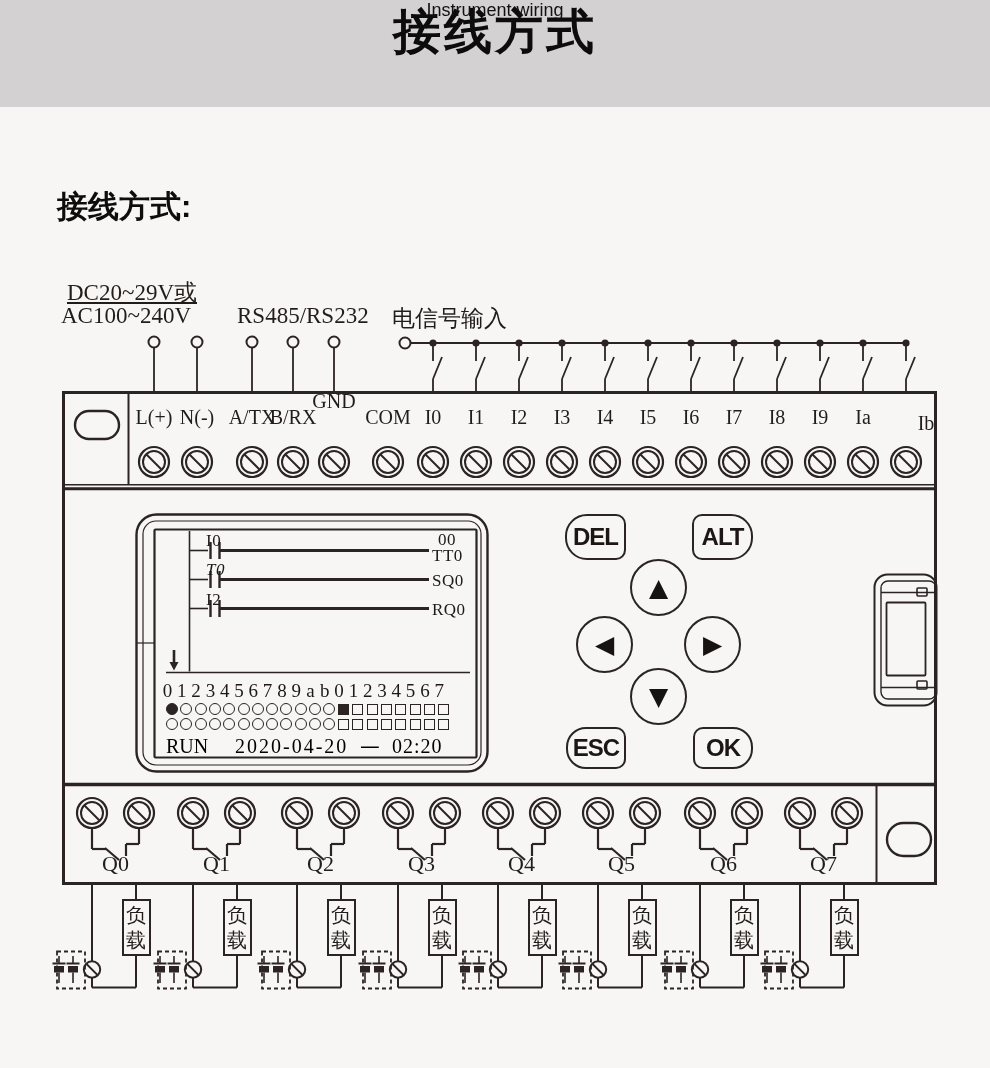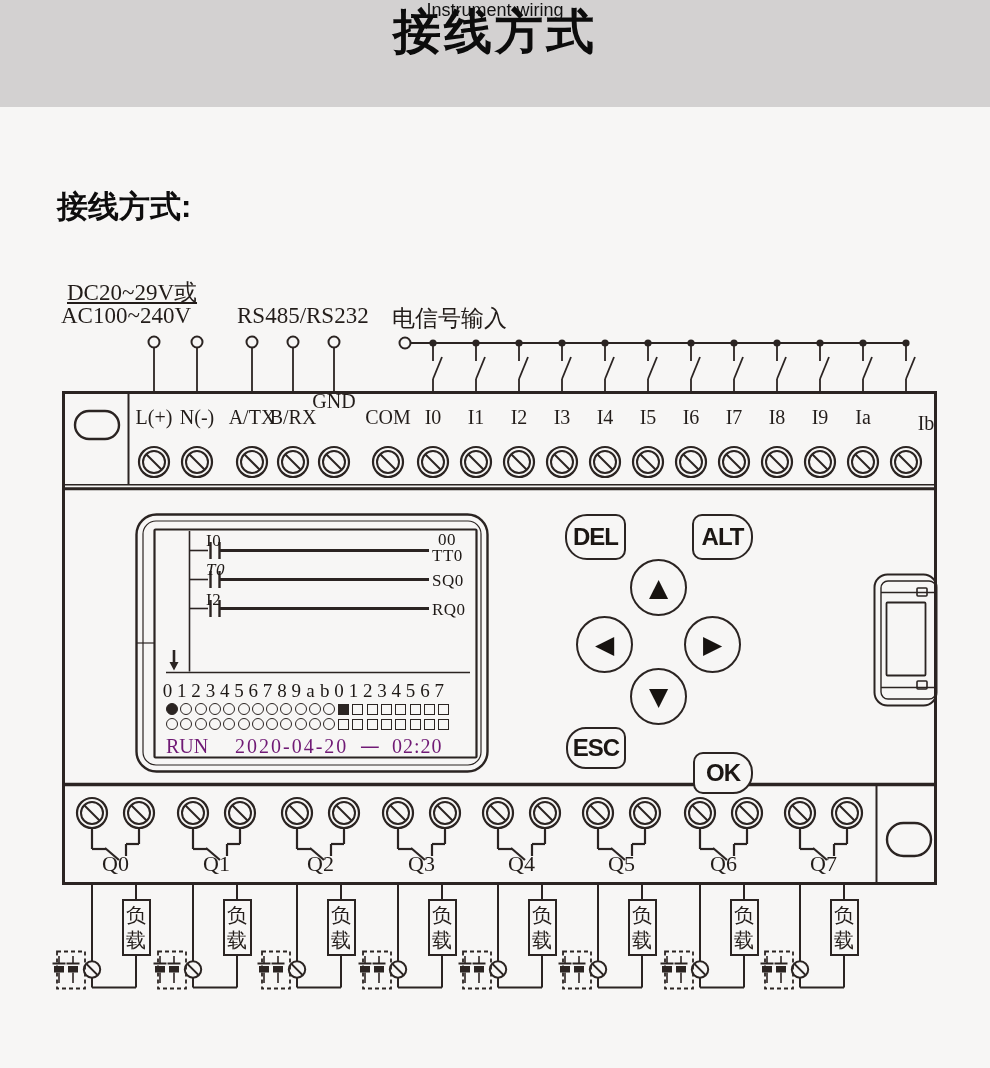--- a/index.html
+++ b/index.html
@@ -28,21 +28,21 @@
   .circle-btn{position:absolute;width:57px;height:57px;border:2.4px solid #2b2422;border-radius:50%;
          box-sizing:border-box;display:flex;align-items:center;justify-content:center;background:#f7f6f5;
          font-family:"DejaVu Sans",sans-serif;font-size:25px;color:#171310;}
   .lcd-t{position:absolute;font-size:17px;letter-spacing:0.5px;color:#1e1916;}
   .lcd-ch{position:absolute;width:15px;text-align:center;font-size:19px;color:#1e1916;}
   .ic{position:absolute;box-sizing:border-box;}
   .ic.c{width:12px;height:12px;border:1.8px solid #2b2422;border-radius:50%;}
   .ic.cf{width:12px;height:12px;border:1.8px solid #2b2422;border-radius:50%;background:#2b2422;}
   .ic.s{width:11px;height:11px;border:1.8px solid #2b2422;}
   .ic.sf{width:11px;height:11px;border:1.8px solid #2b2422;background:#2b2422;}
-  .status{position:absolute;font-size:20px;color:#701a75;white-space:nowrap;}
+  .status{position:absolute;font-size:20px;color:#000000;white-space:nowrap;}
 </style>
 </head>
 <body>
 
 <svg id="svg" class="abs" style="left:0;top:0;" width="990" height="1068" xmlns="http://www.w3.org/2000/svg">
     <rect x="63.5" y="392.5" width="872" height="491" rx="0" stroke="#2b2422" stroke-width="3" fill="#f7f6f5"></rect>
     <line x1="65" y1="484.8" x2="934" y2="484.8" stroke="#2b2422" stroke-width="1.4"></line>
     <line x1="65" y1="488.8" x2="934" y2="488.8" stroke="#2b2422" stroke-width="3"></line>
     <line x1="128.5" y1="394" x2="128.5" y2="484" stroke="#2b2422" stroke-width="2"></line>
     <rect x="75" y="411" width="44" height="28" rx="14" stroke="#2b2422" stroke-width="2.4" fill="none"></rect>
@@ -532,21 +532,21 @@
 <div class="lcd-t" style="left:432px;top:600px;">RQ0</div>
 
 <div class="status" style="left:166px;top:735px;">RUN</div>
 <div class="status" style="left:226px;top:735px;letter-spacing:2px;margin-left:9px;">2020-04-20</div>
 <div class="status" style="left:360px;top:735px;">一</div>
 <div class="status" style="left:392px;top:735px;letter-spacing:1px;">02:20</div>
 
 <div class="btn" style="left:565px;top:514px;width:61px;height:46px;border-radius:22px 10px 10px 22px;">DEL</div>
 <div class="btn" style="left:692px;top:514px;width:61px;height:46px;border-radius:10px 22px 22px 10px;">ALT</div>
 <div class="btn" style="left:566px;top:727px;width:60px;height:42px;border-radius:20px 10px 10px 20px;">ESC</div>
-<div class="btn" style="left:693px;top:727px;width:60px;height:42px;border-radius:10px 20px 20px 10px;margin-top:25px;">OK</div>
+<div class="btn" style="left:693px;top:727px;width:60px;height:42px;border-radius:10px 20px 20px 10px;">OK</div>
 
 <div class="circle-btn" style="left:630px;top:559px;">
     <span>▲</span>
   </div>
 <div class="circle-btn" style="left:576px;top:616px;">
     <span>◀</span>
   </div>
 <div class="circle-btn" style="left:684px;top:616px;">
     <span>▶</span>
   </div>

